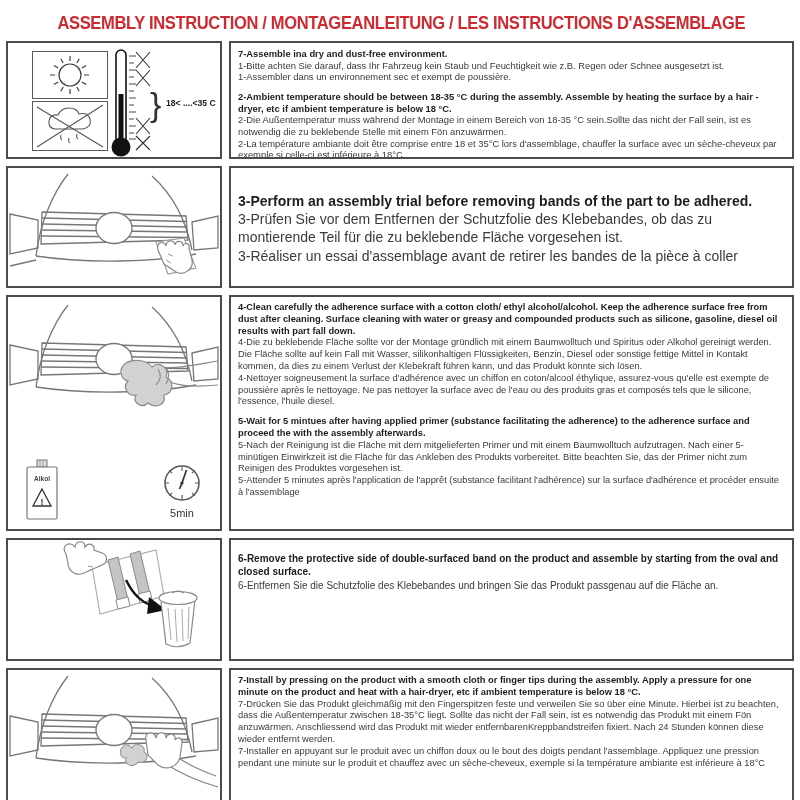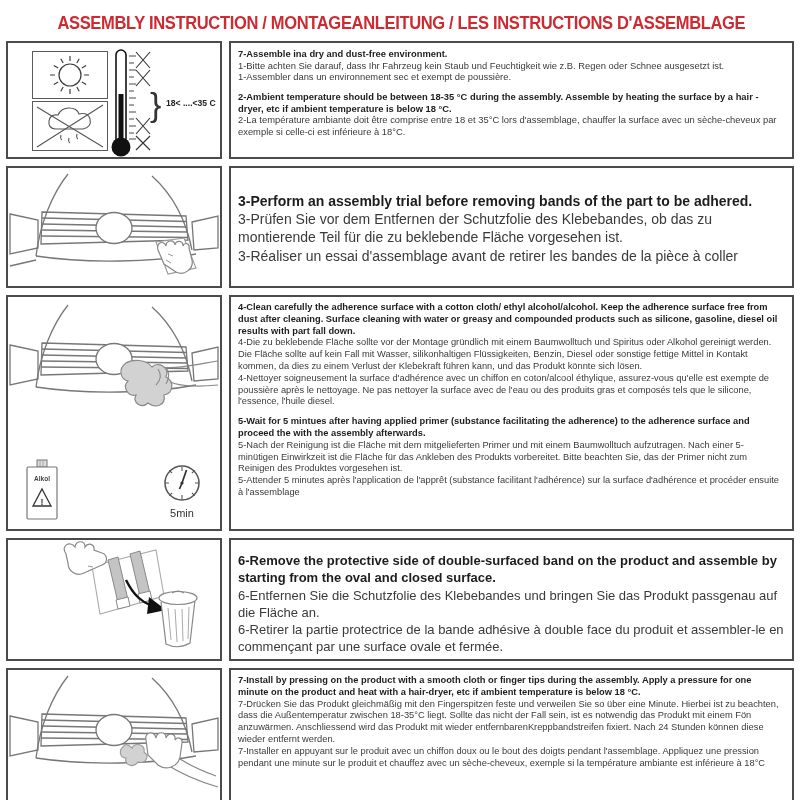--- a/index.html
+++ b/index.html
@@ -8,21 +8,21 @@
   .title-wrap{text-align:left;height:34px;line-height:32px;white-space:nowrap;overflow:visible;}
   .title{display:inline-block;font-weight:bold;font-size:19px;letter-spacing:-0.4px;color:#cd2b31;transform:scaleX(0.87);transform-origin:center;}
   .row{display:flex;gap:7px;margin-bottom:7px;}
   .cell{border:2px solid #4b4b4b;background:#fff;box-sizing:border-box;}
   .cell-left{width:216px;position:relative;flex:0 0 216px;overflow:hidden;}
   .cell-right{flex:1;padding:5px 8px 3px 7px;overflow:hidden;}
   .h1{height:118px;} .h2{height:122px;} .h3{height:236px;} .h4{height:123px;} .h5{height:154px;}
   .t-sm{font-size:9.4px;line-height:1.24;}
   .t-sm2{font-size:9.3px;line-height:1.27;}
   .t-lg{font-size:14px;line-height:1.3;padding-top:24px;}
-  .t-md{font-size:13px;line-height:1.33;padding-top:12px;}
+  .t-md{font-size:10px;line-height:1.33;padding-top:12px;}
   .step{margin-bottom:8px;}
   .en{font-weight:bold;color:#1d1d1d;}
   .body-txt{color:#3a3a3a;}
   .minibox{position:absolute;border:1.5px solid #5a5a5a;background:#fff;}
   svg{display:block;}
   svg text{font-family:"Liberation Sans",sans-serif;}
   .footer{display:flex;align-items:center;justify-content:flex-end;height:38px;padding-right:2px;}
   .footer-rule{width:206px;border-top:2px solid #4b4b4b;margin-right:3px;}
   .logo{font-size:38px;font-weight:900;letter-spacing:-2.5px;line-height:1;transform:scaleY(1.05);-webkit-text-stroke:1.3px currentColor;}
   .logo .lb{color:#141414;}
@@ -74,20 +74,21 @@
       </svg>
     </div>
     <div class="cell cell-right h1 t-sm">
       <div class="step">
         <div class="en">7-Assemble ina dry and dust-free environment.</div>
         <div class="body-txt">1-Bitte achten Sie darauf, dass Ihr Fahrzeug kein Staub und Feuchtigkeit wie z.B. Regen oder Schnee ausgesetzt ist.</div>
         <div class="body-txt">1-Assembler dans un environnement sec et exempt de poussière.</div>
       </div>
       <div class="step">
         <div class="en">2-Ambient temperature should be between 18-35 °C  during the assembly. Assemble by heating the surface by a hair -dryer, etc if ambient temperature is below 18 °C.</div>
+        <div class="body-txt">2-Die Außentemperatur muss während der Montage in einem Bereich von 18-35 °C  sein.Sollte das nicht der Fall sein, ist es notwendig die zu beklebende Stelle mit einem Fön anzuwärmen.</div>
         <div class="body-txt">2-La température ambiante doit être comprise entre 18 et 35°C lors d'assemblage, chauffer la surface avec un sèche-cheveux par exemple si celle-ci est inférieure à 18°C.</div>
       </div>
     </div>
   </div>
 
   <div class="row">
     <div class="cell cell-left h2">
       <svg viewBox="0 0 212 118" width="212" height="118">
         <g stroke="#777" stroke-width="1.3" fill="none">
           <path d="M60,6 C44,26 32,56 28,88"></path>
@@ -185,21 +186,20 @@
           <path d="M153,62 L158,104 Q170,110 182,103 L187,60" fill="#fff" stroke="#888" stroke-width="1.2"></path>
           <ellipse cx="170" cy="58" rx="19" ry="6.5" fill="#fff" stroke="#888" stroke-width="1.2"></ellipse>
           <path d="M164,53 q6,-4 12,0" stroke="#888" stroke-width="1.1" fill="none"></path>
           <path d="M160,68 L163,100 M167,69 L169,102 M174,69 L175,101 M181,67 L180,99" stroke="#aaa" stroke-width="1" fill="none"></path>
         </g>
       </svg>
     </div>
     <div class="cell cell-right h4 t-md">
       <div class="en">6-Remove the protective side of double-surfaced band on the product and assemble by starting from the oval and closed surface.</div>
       <div class="body-txt">6-Entfernen Sie die Schutzfolie des Klebebandes und bringen Sie das Produkt passgenau auf die Fläche an.</div>
-      <div class="body-txt">6-Retirer la partie protectrice de la bande adhésive à double face du produit et assembler-le en commençant par une surface ovale et fermée.</div>
     </div>
   </div>
 
   <div class="row">
     <div class="cell cell-left h5">
       <svg viewBox="0 0 212 118" width="212" height="118">
         <g stroke="#777" stroke-width="1.3" fill="none">
           <path d="M60,6 C44,26 32,56 28,88"></path>
           <path d="M144,8 C164,26 178,52 184,82"></path>
           <path d="M2,46 L30,52 L30,80 L2,86 Z"></path>

